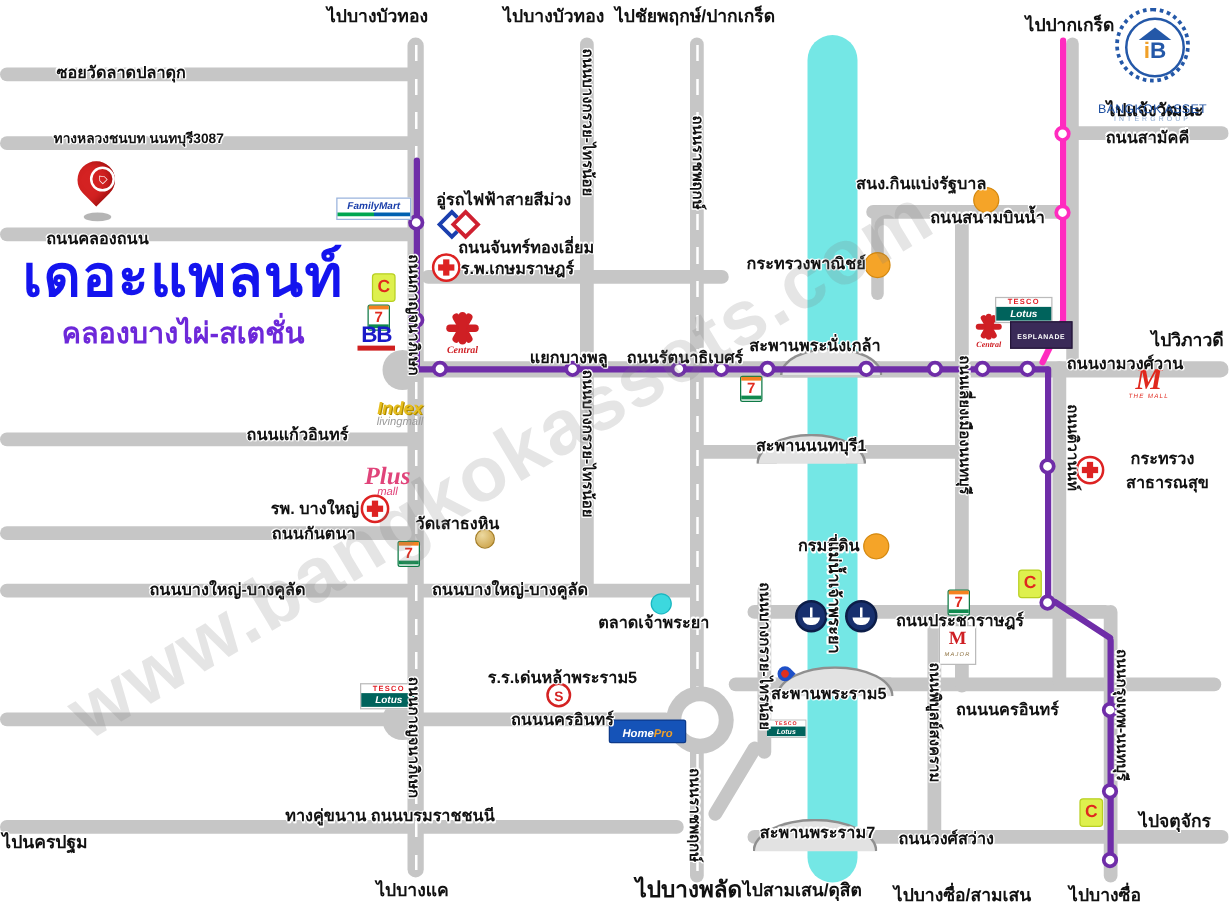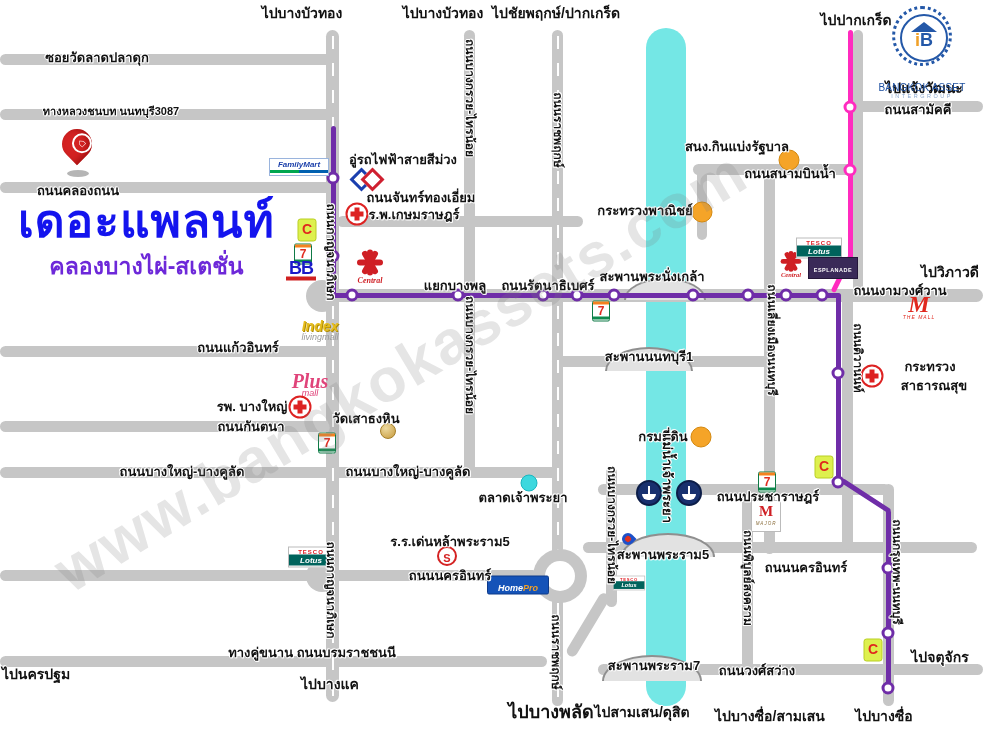--- a/index.html
+++ b/index.html
@@ -351,21 +351,21 @@
     <div class="lbl" style="left: 649px; top: 357px; font-size: 13px;">สะพานนนทบุรี1</div>
     <div class="lbl" style="left: 663px; top: 555px; font-size: 13px;">สะพานพระราม5</div>
     <div class="lbl" style="left: 450px; top: 542px; font-size: 13px;">ร.ร.เด่นหล้าพระราม5</div>
     <div class="lbl" style="left: 450px; top: 576px; font-size: 13px;">ถนนนครอินทร์</div>
     <div class="lbl" style="left: 806px; top: 568px; font-size: 13px;">ถนนนครอินทร์</div>
     <div class="lbl" style="left: 654px; top: 666px; font-size: 13px;">สะพานพระราม7</div>
     <div class="lbl" style="left: 757px; top: 671px; font-size: 13px;">ถนนวงศ์สว่าง</div>
     <div class="lbl" style="left: 940px; top: 657px; font-size: 14px;">ไปจตุจักร</div>
     <div class="lbl" style="left: 312px; top: 653px; font-size: 13px;">ทางคู่ขนาน ถนนบรมราชชนนี</div>
     <div class="lbl" style="left: 36px; top: 674px; font-size: 14px;">ไปนครปฐม</div>
-    <div class="lbl" style="left: 330px; top: 684px; font-size: 14px;">ไปบางแค</div>
+    <div class="lbl" style="left: 330px; top: 712px; font-size: 14px;">ไปบางแค</div>
     <div class="lbl" style="left: 551px; top: 712px; font-size: 18px; text-align: right;">ไปบางพลัด</div>
     <div class="lbl" style="left: 642px; top: 712px; font-size: 14px;">ไปสามเสน/ดุสิต</div>
     <div class="lbl" style="left: 770px; top: 716px; font-size: 14px;">ไปบางซื่อ/สามเสน</div>
     <div class="lbl" style="left: 884px; top: 716px; font-size: 14px;">ไปบางซื่อ</div>
     <div class="lbl rot" style="left: 331px; top: 252px; font-size: 12px;">ถนนกาญจนาภิเษก</div>
     <div class="lbl rot" style="left: 331px; top: 590px; font-size: 12px;">ถนนกาญจนาภิเษก</div>
     <div class="lbl rot" style="left: 470px; top: 98px; font-size: 12px;">ถนนบางกรวย-ไทรน้อย</div>
     <div class="lbl rot" style="left: 470px; top: 355px; font-size: 12px;">ถนนบางกรวย-ไทรน้อย</div>
     <div class="lbl rot" style="left: 558px; top: 130px; font-size: 12px;">ถนนราชพฤกษ์</div>
     <div class="lbl rot" style="left: 556px; top: 652px; font-size: 12px;">ถนนราชพฤกษ์</div>

